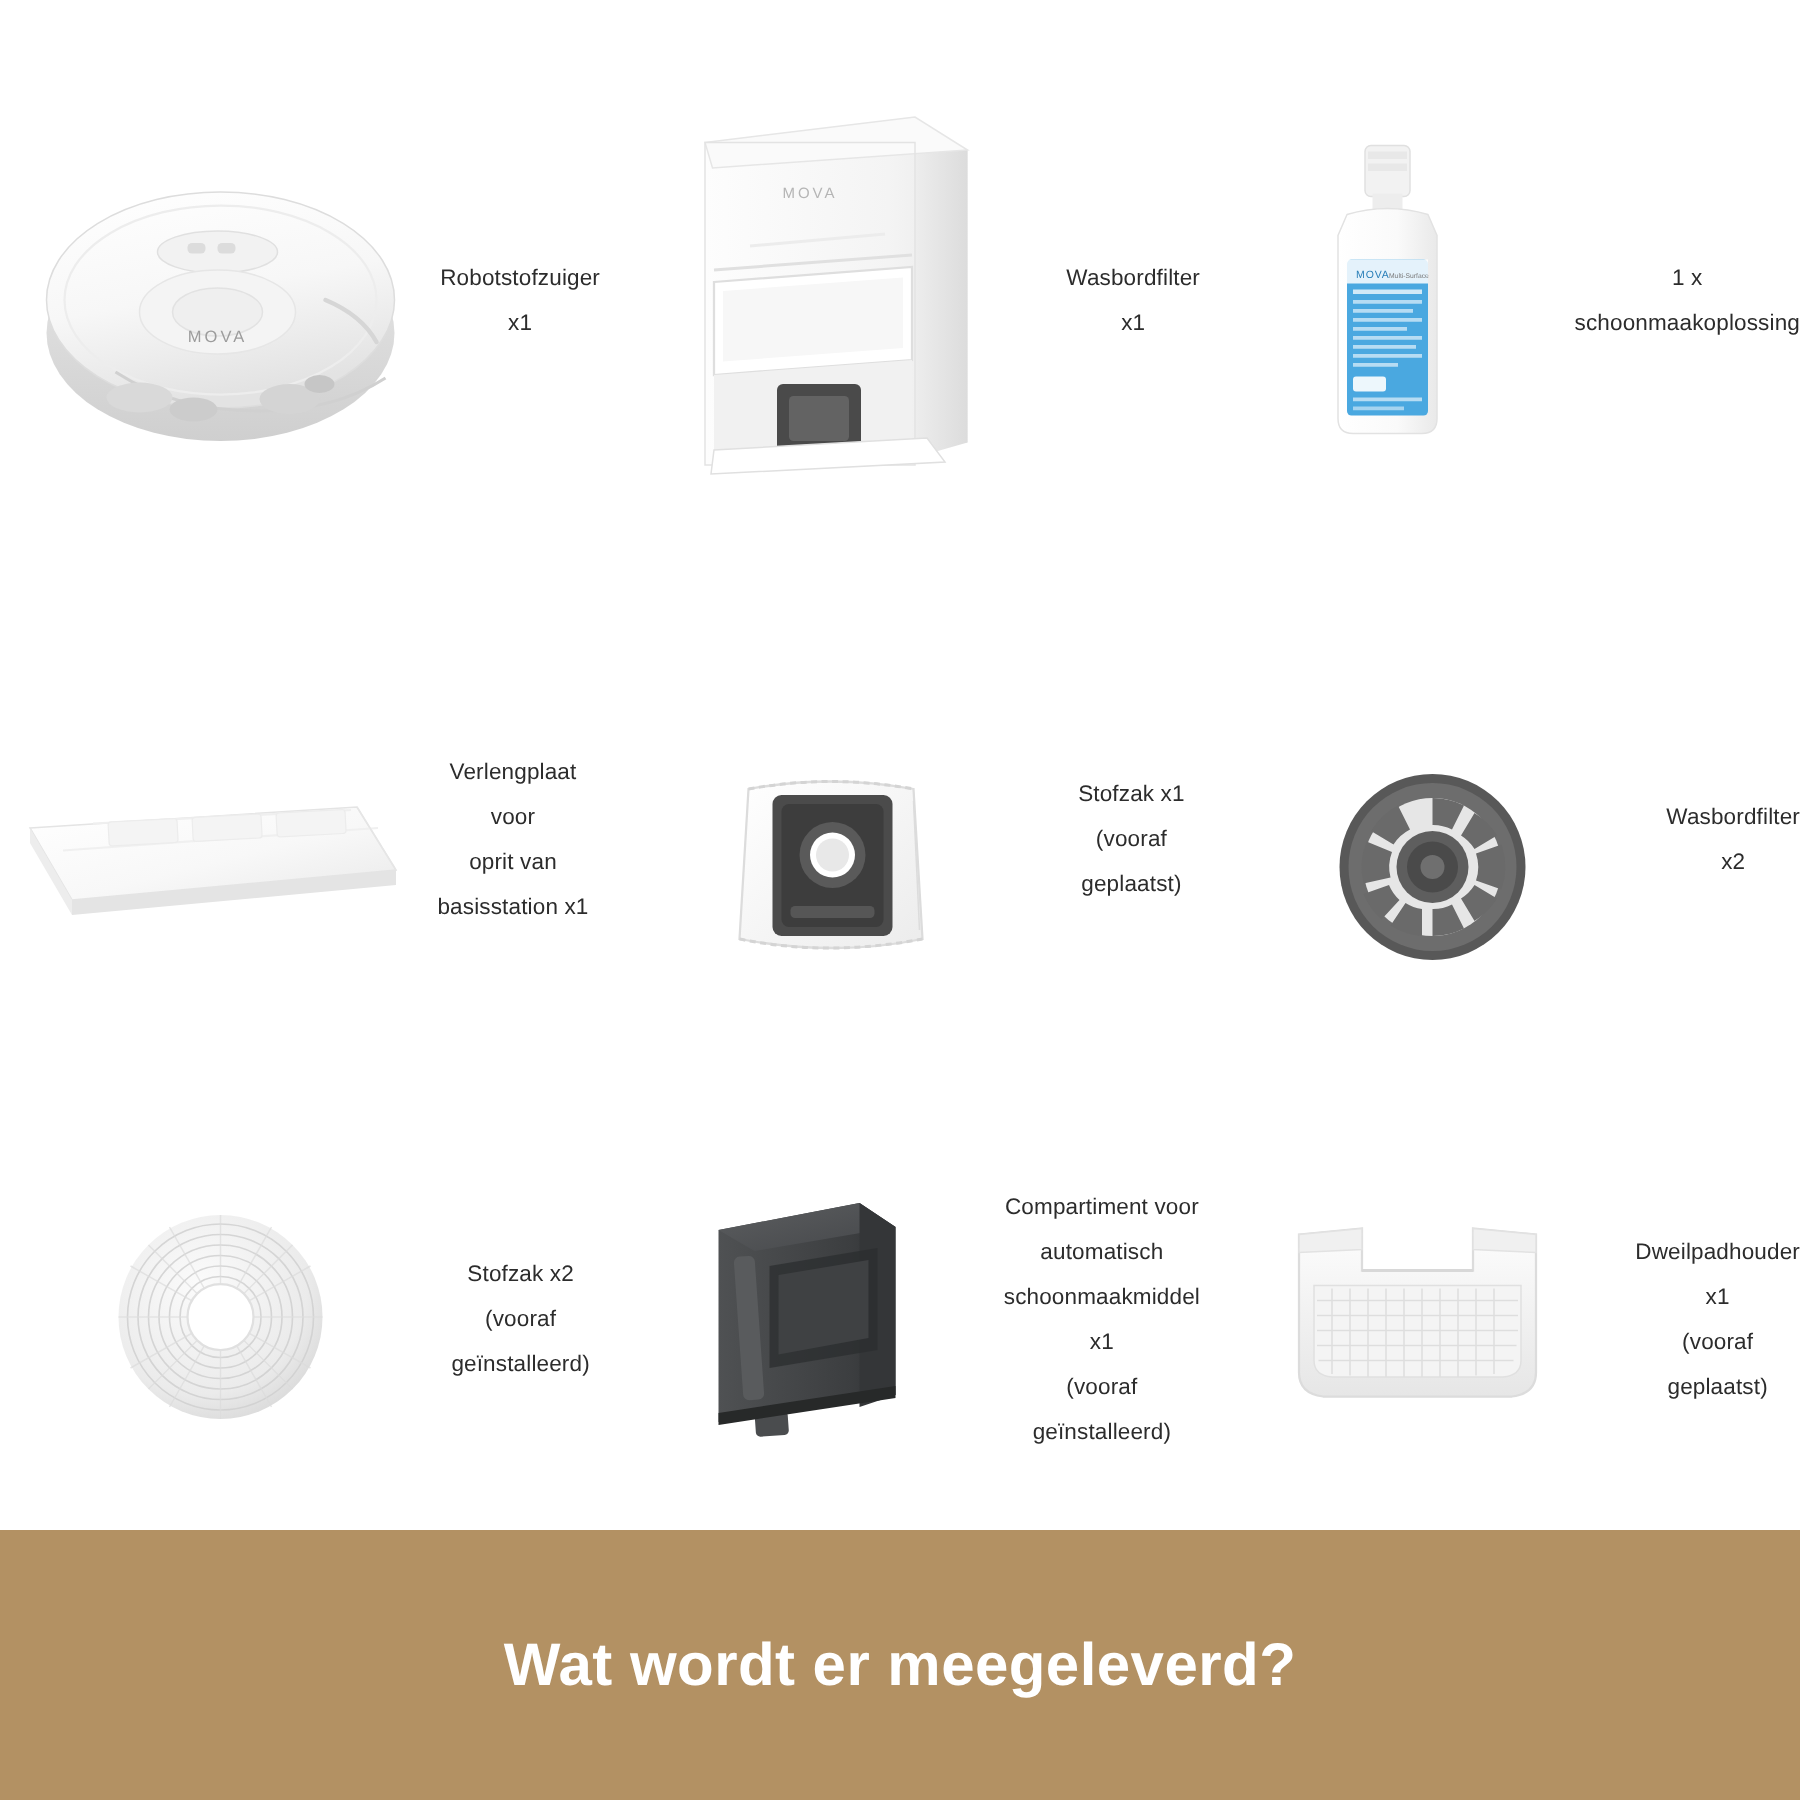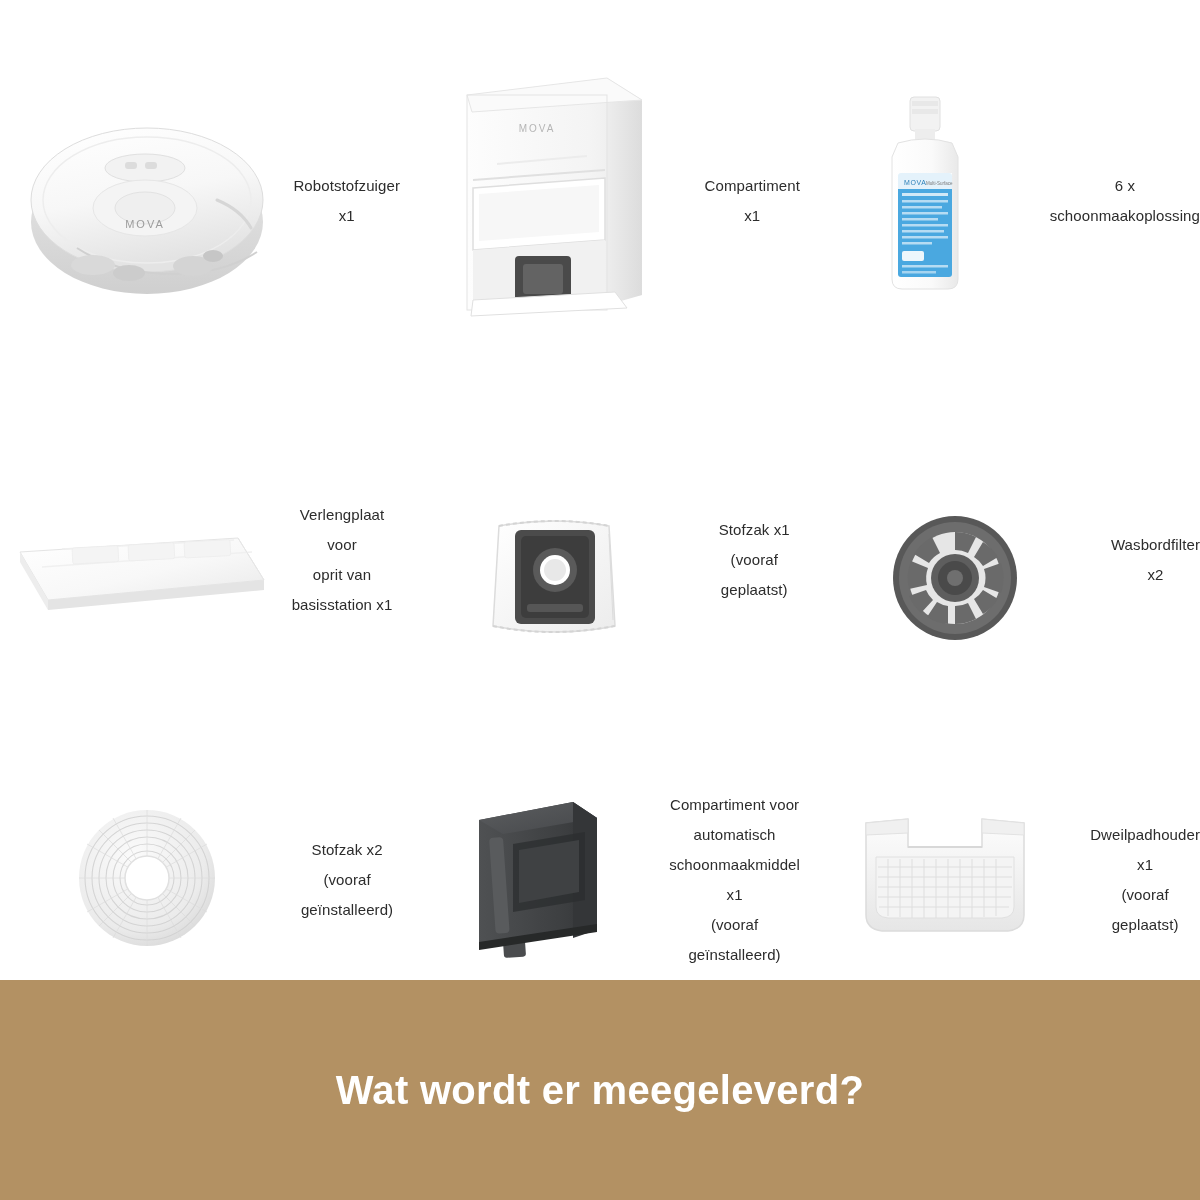--- a/index.html
+++ b/index.html
@@ -55,21 +55,21 @@
   }
   .r1 .caption { margin-top: 12px; }
   .r2 .caption { margin-top: 19px; }
   .r3 .caption { margin-top: 30px; }
 
   .banner {
     position: absolute;
     left: 0;
     bottom: 0;
     width: 1200px;
-    height: 220px;
+    height: 180px;
     background: #b39163;
     display: flex;
     align-items: center;
     justify-content: center;
   }
   .banner-text {
     color: #ffffff;
     font-size: 40px;
     font-weight: bold;
     letter-spacing: 0.3px;
@@ -139,21 +139,21 @@
           <path d="M42 134 L162 125 L162 172 L42 181 Z" fill="#f7f7f7"></path>
           <path d="M36 120 L168 110" stroke="#e0e0e0" stroke-width="2"></path>
           <path d="M36 190 L168 180 L168 245 L36 252 Z" fill="#f1f1f1"></path>
           <rect x="78" y="196" width="56" height="46" rx="4" fill="#4a4a4a"></rect>
           <rect x="86" y="204" width="40" height="30" rx="3" fill="#636363"></rect>
           <path d="M36 240 L178 232 L190 248 L34 256 Z" fill="#ffffff" stroke="#e0e0e0" stroke-width="1"></path>
           <path d="M60 104 L150 96" stroke="#ececec" stroke-width="2"></path>
           <text x="100" y="72" font-family="Liberation Sans, sans-serif" font-size="10" fill="#b5b5b5" text-anchor="middle" letter-spacing="2">MOVA</text>
         </svg>
       </div>
-      <div class="caption">Compartiment x1</div>
+      <div class="caption">Wasbordfilter x1</div>
     </div>
 
     <div class="cell r1">
       <div class="art">
         <svg width="130" height="220" viewBox="0 0 130 220">
           <defs>
             <linearGradient id="btlBody" x1="0" y1="0" x2="1" y2="0">
               <stop offset="0%" stop-color="#ffffff"></stop>
               <stop offset="60%" stop-color="#fafafa"></stop>
               <stop offset="100%" stop-color="#e9e9e9"></stop>
@@ -175,21 +175,21 @@
           <rect x="42" y="133" width="36" height="2.5" fill="#ffffff" opacity="0.6"></rect>
           <rect x="42" y="139" width="46" height="2.5" fill="#ffffff" opacity="0.6"></rect>
           <rect x="42" y="145" width="42" height="2.5" fill="#ffffff" opacity="0.6"></rect>
           <rect x="42" y="151" width="46" height="2.5" fill="#ffffff" opacity="0.6"></rect>
           <rect x="42" y="157" width="30" height="2.5" fill="#ffffff" opacity="0.6"></rect>
           <rect x="42" y="166" width="22" height="10" rx="2" fill="#ffffff" opacity="0.9"></rect>
           <rect x="42" y="180" width="46" height="2.5" fill="#ffffff" opacity="0.6"></rect>
           <rect x="42" y="186" width="34" height="2.5" fill="#ffffff" opacity="0.5"></rect>
         </svg>
       </div>
-      <div class="caption">6 x schoonmaakoplossing</div>
+      <div class="caption">1 x schoonmaakoplossing</div>
     </div>
 
     <div class="cell r2">
       <div class="art">
         <svg width="280" height="120" viewBox="0 0 280 120">
           <defs>
             <linearGradient id="plate" x1="0" y1="0" x2="1" y2="1">
               <stop offset="0%" stop-color="#ffffff"></stop>
               <stop offset="55%" stop-color="#f8f8f8"></stop>
               <stop offset="100%" stop-color="#e9e9e9"></stop>

